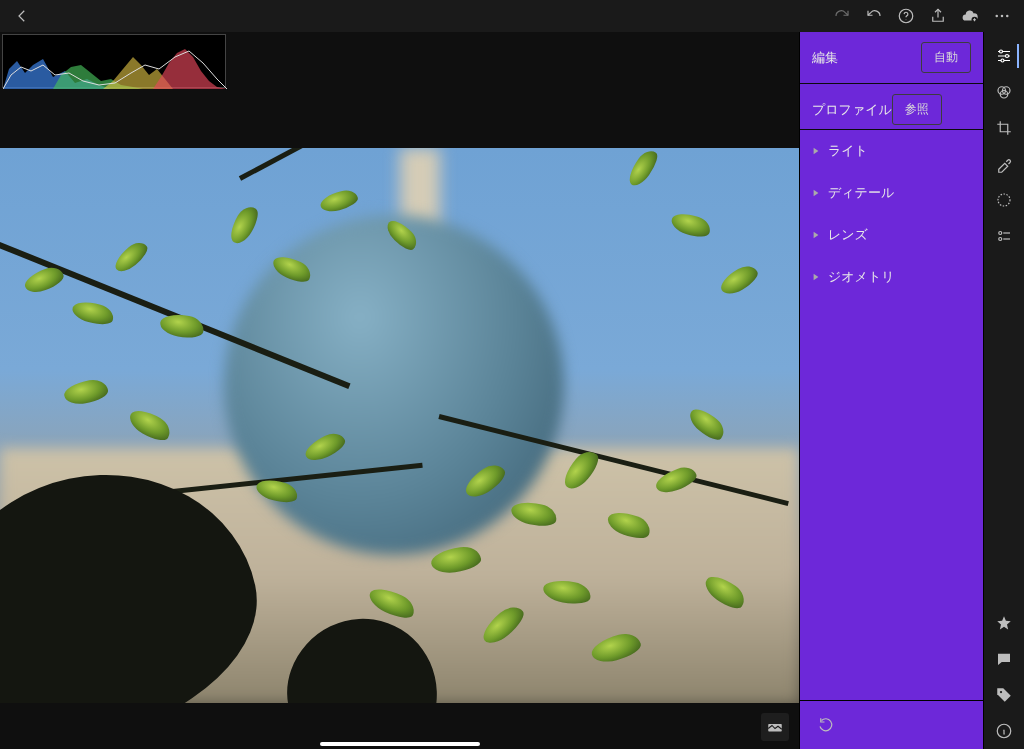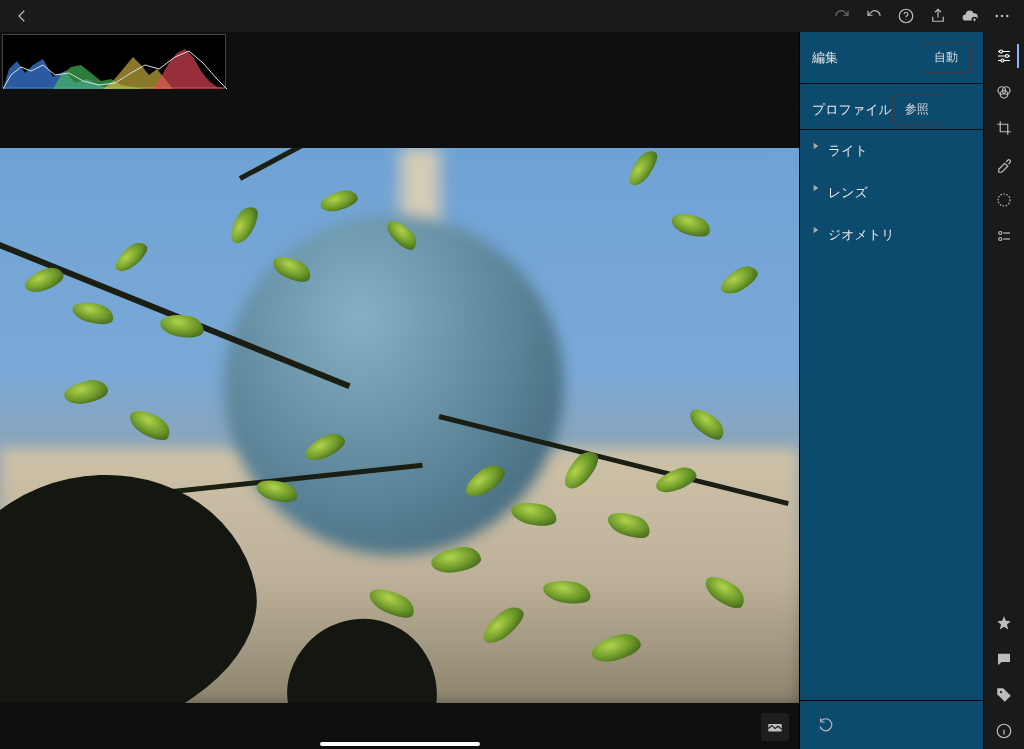--- a/index.html
+++ b/index.html
@@ -18,27 +18,27 @@
 .photo{width:799px;height:555px;position:relative;overflow:hidden;background:linear-gradient(180deg,#6fa2d4 0%,#7aa9d7 40%,#a39c8e 75%,#5b5648 100%)}
 .dome{position:absolute;left:28%;top:12%;width:340px;height:340px;border-radius:50%;background:radial-gradient(ellipse at 40% 30%, #86b0c5 0%, #5a8397 55%, #3f6376 90%);filter:blur(7px)}
 .building{position:absolute;left:0;right:0;bottom:0;height:46%;background:linear-gradient(180deg,#cdc2a8 0%,#beb19a 50%,#8d846d 100%);filter:blur(7px)}
 .pillar{position:absolute;width:46px;bottom:0;height:200px;background:#d5ccb6;filter:blur(8px)}
 .leaf{position:absolute;background:radial-gradient(ellipse at 40% 35%,#b2d34c 0%,#6e9a2a 50%,#2c4a16 100%);border-radius:62% 38% 55% 45%/50% 60% 40% 50%}
 .branch{position:absolute;background:#1a1e13;transform-origin:left center}
 .dark-leaf{position:absolute;background:#141610;border-radius:50% 50% 60% 40%/55% 55% 45% 45%}
 .toolbar-bottom{position:absolute;bottom:8px;right:10px}
 .toolbar-bottom .icon-btn{background:rgba(40,40,40,.6);border-radius:3px}
 .home-indicator{position:absolute;bottom:3px;left:50%;transform:translateX(-50%);width:160px;height:4px;background:#fff;border-radius:2px}
-.panel{width:184px;background:#0c4a6e;display:flex;flex-direction:column;border-left:1px solid #000}
+.panel{width:184px;background:#6d28d9;display:flex;flex-direction:column;border-left:1px solid #000}
 .panel-row{display:flex;align-items:center;justify-content:space-between;padding:10px 12px;border-bottom:1px solid #0b0b0b}
 .panel-row .label{font-size:13px;color:#e6e6e6}
 .profile-block{border-bottom:1px solid #0b0b0b;padding-top:10px}
 .profile-head{display:flex;align-items:center;justify-content:flex-start;padding:0 12px 4px 12px}
 .btn{padding:6px 12px;border:1px solid #3d3d3d;border-radius:3px;background:transparent;color:#d9d9d9;font-size:12px;cursor:pointer}
-.acc{display:flex;gap:8px;padding:12px;cursor:pointer}
+.acc{display:flex;align-items:center;gap:8px;padding:12px;cursor:pointer}
 .acc svg{width:8px;height:8px;fill:#aaa}
 .reset-row{margin-top:auto;padding:10px 12px;border-top:1px solid #000;display:flex}
 .rail{width:41px;background:#1a1a1a;display:flex;flex-direction:column;align-items:center;padding-top:6px;border-left:1px solid #000}
 .rail-spacer{flex:1}
 .rail .icon-btn{margin:4px 0}
 .rail .icon-btn.active{color:#fff;position:relative}
 .rail .icon-btn.active::after{content:'';position:absolute;right:-1px;top:2px;bottom:2px;width:2px;background:#8ab4ff}
 </style>
 </head>
 <body>
@@ -176,20 +176,26 @@
       <div class="acc">
         <svg viewBox="0 0 10 10">
             <polygon points="2,1 8,5 2,9"></polygon>
           </svg>
         <span>ライト</span>
       </div>
       <div class="acc">
         <svg viewBox="0 0 10 10">
             <polygon points="2,1 8,5 2,9"></polygon>
           </svg>
+        <span>ディテール</span>
+      </div>
+      <div class="acc">
+        <svg viewBox="0 0 10 10">
+            <polygon points="2,1 8,5 2,9"></polygon>
+          </svg>
         <span>レンズ</span>
       </div>
       <div class="acc">
         <svg viewBox="0 0 10 10">
             <polygon points="2,1 8,5 2,9"></polygon>
           </svg>
         <span>ジオメトリ</span>
       </div>
       <div class="reset-row">
         <div class="icon-btn">

